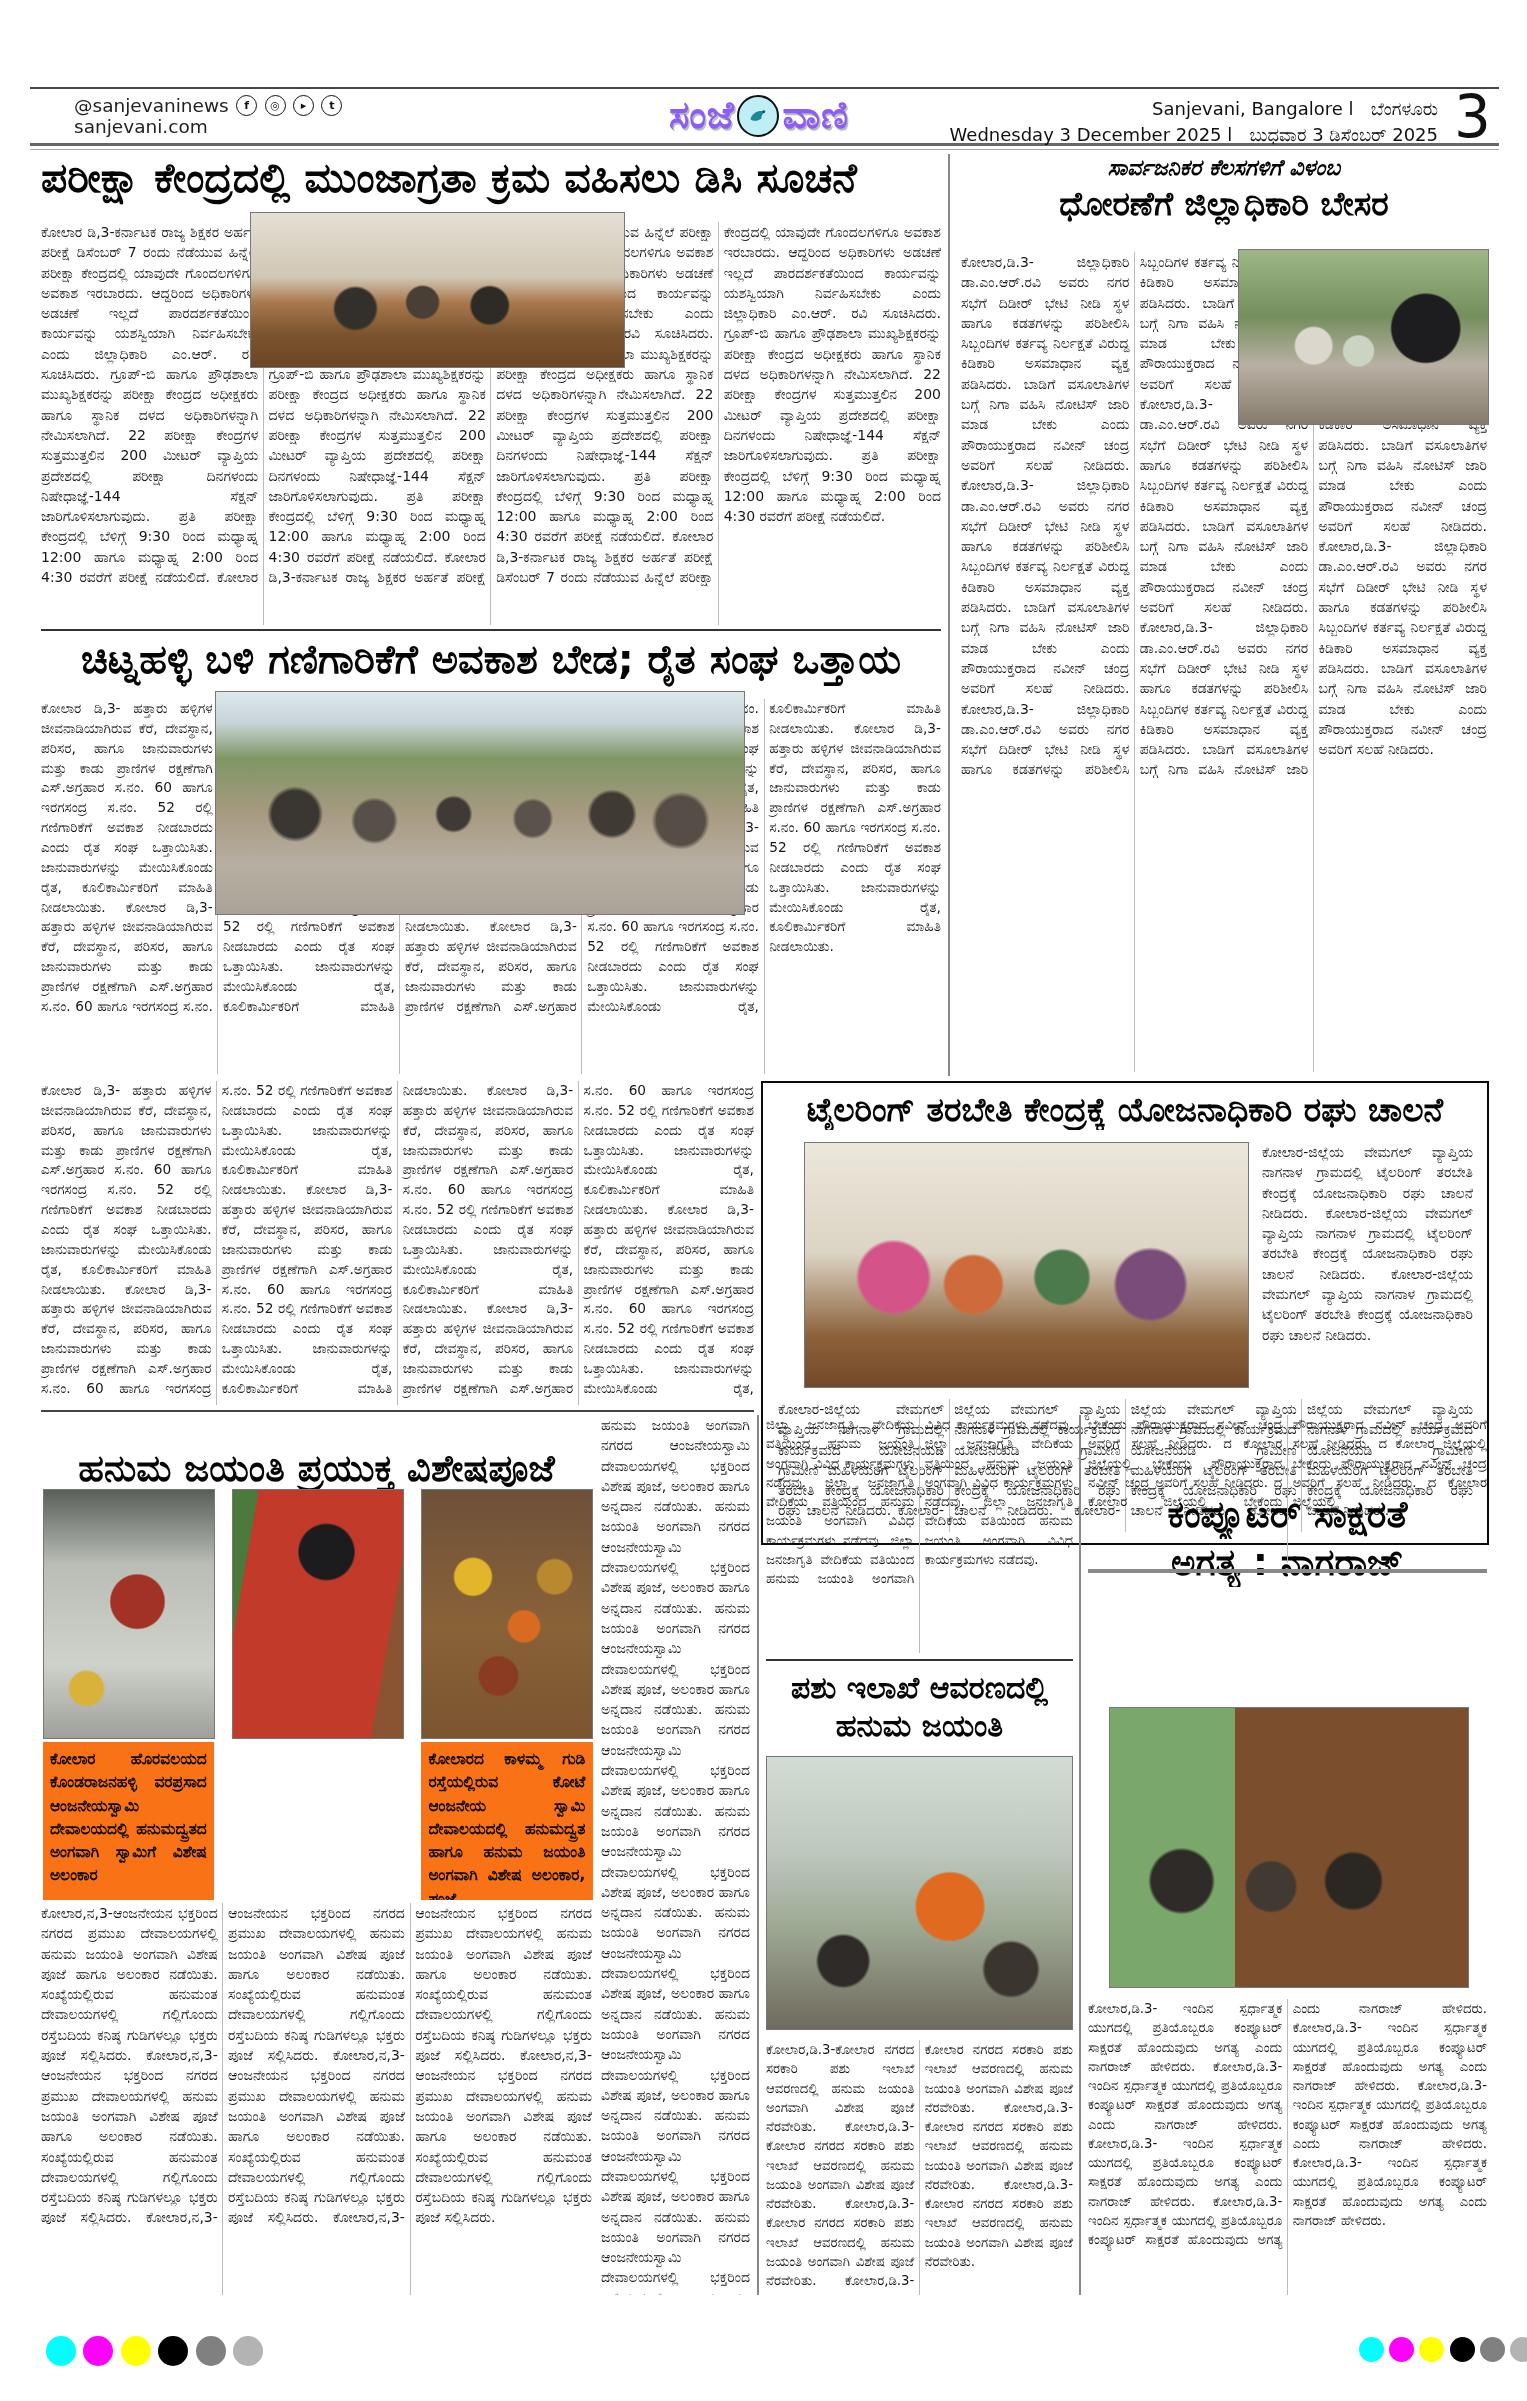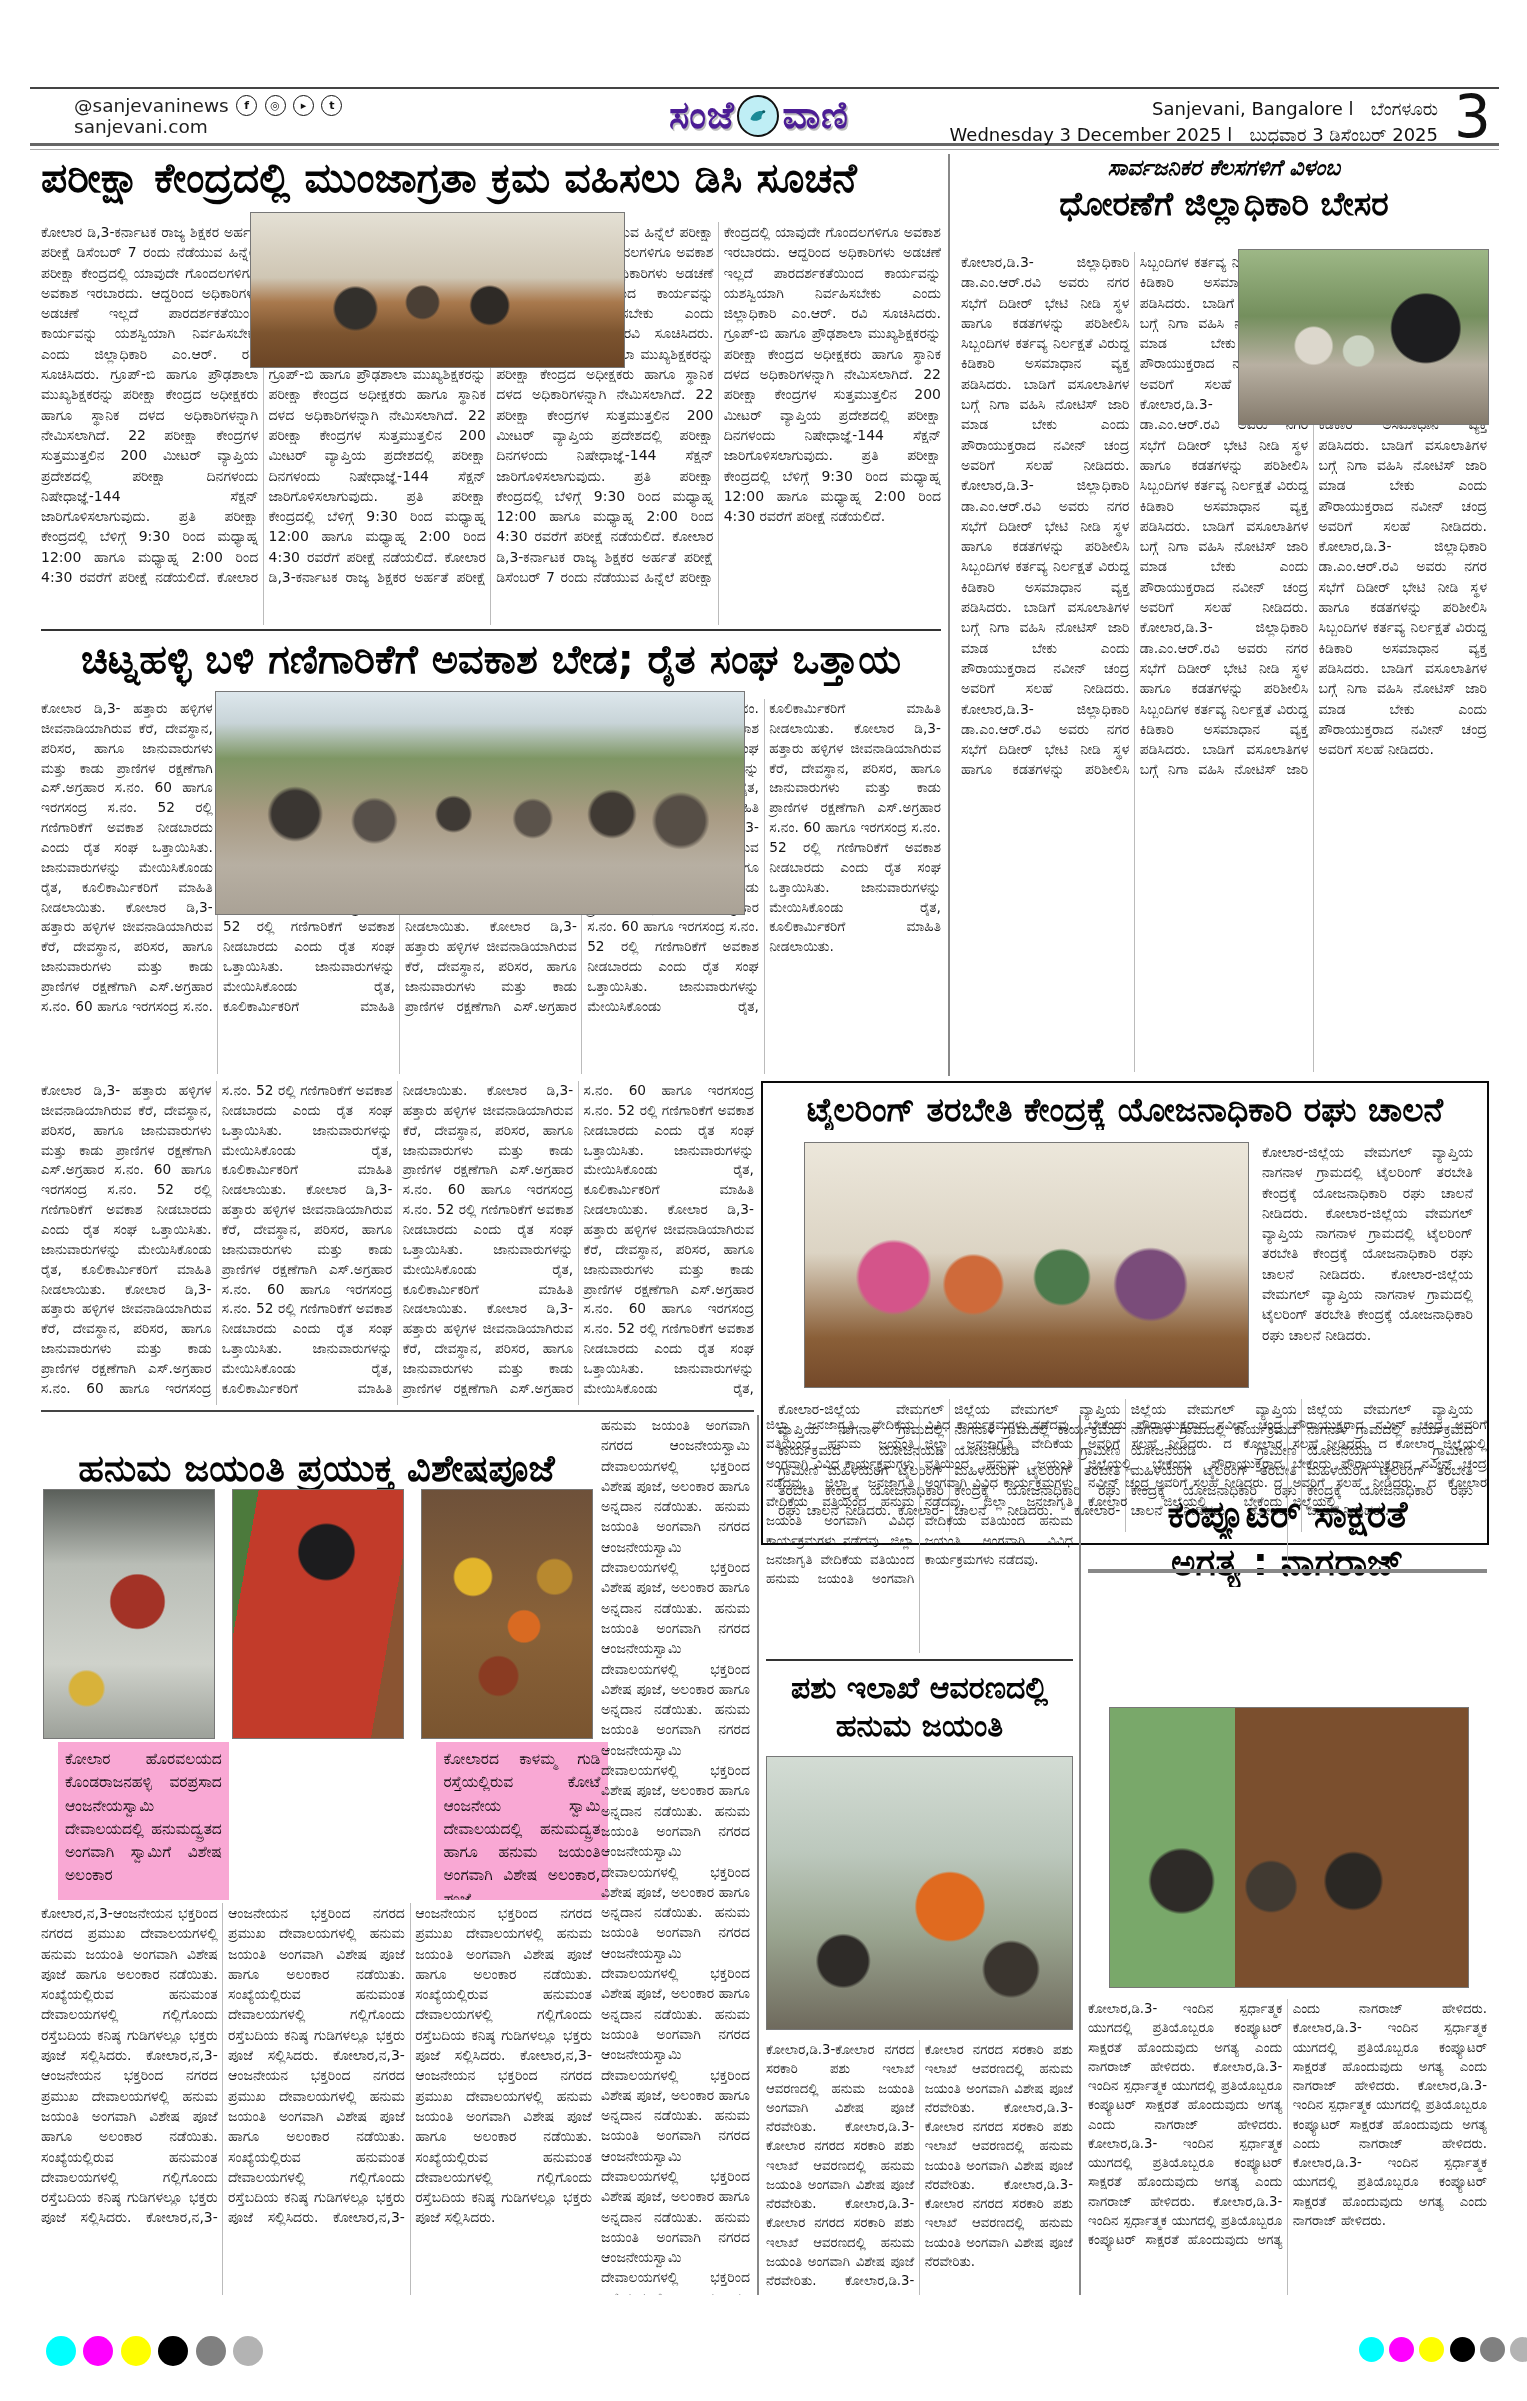--- a/index.html
+++ b/index.html
@@ -8,43 +8,43 @@
   .abs{position:absolute;}
   .rule-h{position:absolute;background:#555;}
   .rule-v{position:absolute;background:#888;width:1.5px;}
 
   
   .hdr-social{position:absolute;left:74px;top:95px;font-size:18.5px;color:#222;}
   .hdr-social .row{display:flex;align-items:center;gap:7.4px;}
   .ic{display:inline-flex;align-items:center;justify-content:center;width:19px;height:19px;
       border:1.5px solid #111;border-radius:50%;font-size:11px;font-weight:bold;color:#111;}
   .masthead{position:absolute;left:669px;top:93px;display:flex;align-items:center;gap:3px;}
-  .masthead .mh-txt{font-size:38px;font-weight:900;letter-spacing:0.7px;color:#4c1d95;
+  .masthead .mh-txt{font-size:38px;font-weight:900;letter-spacing:0.7px;color:#8b5cf6;
       text-shadow:1.5px 1.5px 0 #bbb;}
   .mh-circle{width:38px;height:38px;border-radius:50%;background:#bfeef5;border:2.2px solid #111;
       display:flex;align-items:center;justify-content:center;}
   .hdr-right{position:absolute;right:90px;top:96px;text-align:right;font-size:18px;line-height:1.45;color:#111;}
   .hdr-right .kn{font-size:18px;}
   .page-num{position:absolute;right:37px;top:83px;font-size:58px;font-weight:400;color:#111;}
 
   
   .headline{font-weight:900;color:#050505;white-space:nowrap;overflow:hidden;letter-spacing:0px;}
   .hl-center{text-align:center;}
 
   
   .btxt{text-align:justify;font-size:14px;line-height:1.45;color:#161616;overflow:hidden;
         word-break:break-word;}
   .cols2{column-count:2;column-gap:10.3px;column-rule:0.7px solid #bbb;}
   .cols3{column-count:3;column-gap:10.3px;column-rule:0.7px solid #bbb;}
   .cols4{column-count:4;column-gap:10.3px;column-rule:0.7px solid #bbb;}
   .cols5{column-count:5;column-gap:10.3px;column-rule:0.7px solid #bbb;}
 
   .photo{position:absolute;border:0.7px solid #777;background:#ccc;}
-  .caption{background:#f9a8d4;font-weight:normal;font-size:15.5px;line-height:1.5;text-align:justify;
-           padding:6px 7.4px;color:#0a0a0a;overflow:hidden;margin-left:15px;}
+  .caption{background:#f97316;font-weight:bold;font-size:15.5px;line-height:1.5;text-align:justify;
+           padding:6px 7.4px;color:#0a0a0a;overflow:hidden;}
 
   
   .ph-meeting{background:
     radial-gradient(circle at 28% 62%, #33302c 0 7%, transparent 8%),
     radial-gradient(circle at 46% 58%, #4a3f35 0 7%, transparent 8%),
     radial-gradient(circle at 64% 60%, #2e2a26 0 7%, transparent 8%),
     linear-gradient(180deg,#e4e0d4 0%,#cfc6b4 42%,#a9794d 58%,#7c542f 78%,#6b4526 100%);}
   .ph-officials{background:
     radial-gradient(circle at 75% 45%, #1d1d1f 0 16%, transparent 17%),
     radial-gradient(circle at 30% 55%, #dcd7cc 0 9%, transparent 10%),

